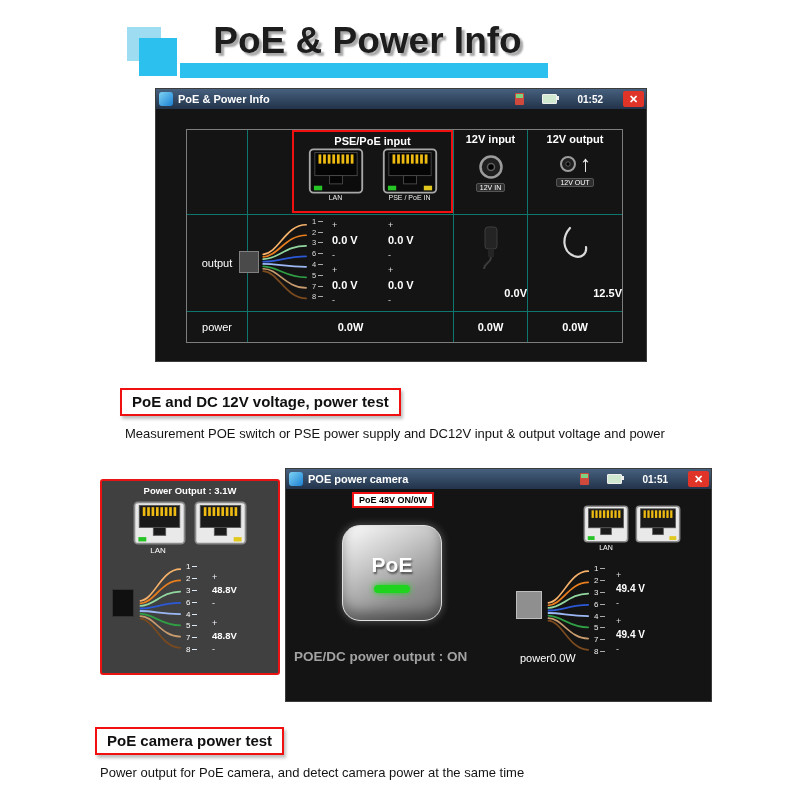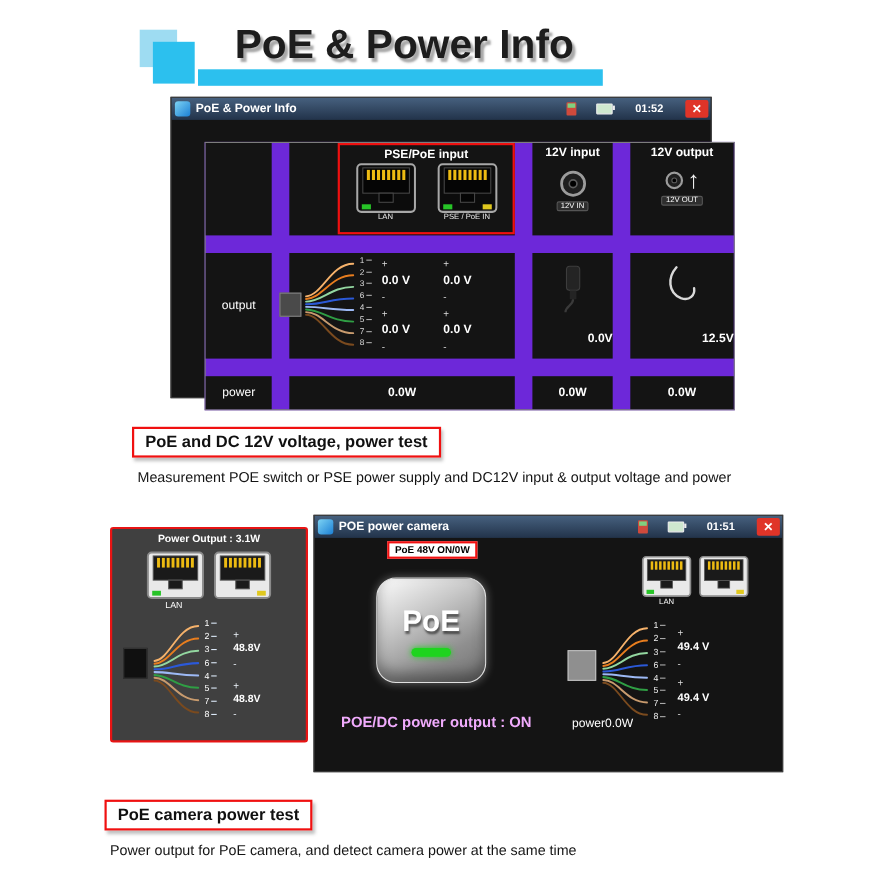--- a/index.html
+++ b/index.html
@@ -25,21 +25,21 @@
   .sdicon{width:9px;height:12px;background:#cf4a3c;border-radius:1px;position:relative}
   .sdicon::after{content:"";position:absolute;left:1px;top:1px;width:7px;height:4px;background:#7fd180}
   .baticon{width:13px;height:8px;border:1px solid #eee;border-radius:1px;position:relative;background:#cfe8cf}
   .baticon::after{content:"";position:absolute;right:-3px;top:1px;width:2px;height:4px;background:#eee}
   .clock{color:#fff;font-size:10px;font-weight:bold;margin:0 2px}
   .closebtn{width:21px;height:16px;background:#e03428;color:#fff;display:flex;align-items:center;justify-content:center;
     font-size:11px;font-weight:bold;border-radius:2px;cursor:pointer}
 
   
   .tbl{position:absolute;left:30px;top:40px;display:grid;grid-template-columns:60px 205px 73px 94px;
-    grid-template-rows:84px 96px 30px;gap:16px;background:#6d28d9;border:1px solid #7d7d7d}
+    grid-template-rows:84px 96px 30px;gap:1px;background:#0f766e;border:1px solid #7d7d7d}
   .tbl>div{background:#141414;position:relative;color:#fff}
   .hdr-txt{display:block;text-align:center;font-size:11px;font-weight:bold;color:#fff;margin-top:3px;white-space:nowrap}
   .redbox{position:absolute;left:44px;top:0;width:157px;height:79px;border:2px solid #f01010}
   .jackrow{display:flex;justify-content:center;gap:2px;margin-top:1px}
   .jackwrap{display:flex;flex-direction:column;align-items:center;width:72px}
   .jack-s1{width:62px;height:46px;display:block}
   .jacklbl{font-size:7px;color:#eee;margin-top:0;white-space:nowrap}
   .hdrcell{display:flex;flex-direction:column;align-items:center}
   .minilbl{display:block;margin:3px auto 0;width:max-content;font-size:7px;color:#fff;background:#2e2e2e;
     border:1px solid #555;padding:0 3px;border-radius:2px;white-space:nowrap}
@@ -92,34 +92,34 @@
   .vb-p .vb-s{color:#eef4fb}
   .vbp1{left:100px;top:12px}.vbp2{left:100px;top:58px}
 
   
   .tag{position:absolute;left:66px;top:23px;background:#fff;border:2px solid #f01010;font-size:9px;
     font-weight:bold;color:#000;padding:1px 5px;z-index:6;white-space:nowrap}
   .poebtn{position:absolute;left:56px;top:56px;width:98px;height:94px;border-radius:18px;
     background:linear-gradient(150deg,#fdfdfd 0%,#c9c9c9 35%,#8f8f8f 70%,#6f6f6f 100%);
     border:1px solid #e0e0e0;box-shadow:0 0 8px rgba(255,255,255,.3), inset 0 -8px 12px rgba(0,0,0,.35);
     display:flex;flex-direction:column;align-items:center;justify-content:center;cursor:pointer}
-  .poebtn .lbl{font-size:27px;font-weight:bold;color:#fff;text-shadow:1px 2px 2px rgba(0,0,0,.55)}
+  .poebtn .lbl{font-size:21px;font-weight:bold;color:#fff;text-shadow:1px 2px 2px rgba(0,0,0,.55)}
   .poebtn .led{width:36px;height:8px;border-radius:4px;background:#1ed41e;margin-top:8px;box-shadow:0 0 6px #1ed41e}
   .s2-jacks{position:absolute;left:296px;top:36px;display:flex;gap:4px}
   .jack-s2{width:48px;height:38px;display:block}
   .s2-lan{position:absolute;left:296px;top:75px;width:48px;text-align:center;font-size:7px;color:#fff}
   .s2-diag{position:absolute;left:230px;top:94px;width:190px;height:106px}
   .s2-conn{position:absolute;left:0;top:28px;width:24px;height:26px;background:#8f8f8f;border:1px solid #bdbdbd}
   .s2-wires{left:22px;top:2px;width:52px;height:94px}
   .pincol3{left:78px;top:0}
   .pincol3 .pr{height:11.8px;font-size:8px;color:#eee}
   .vb-q{height:36px;width:44px}
   .vb-q .vb-v{font-size:10px}
   .vbq1{left:100px;top:8px}.vbq2{left:100px;top:54px}
-  .s2-status{position:absolute;left:24px;top:180px;font-size:13.5px;font-weight:bold;color:#f0abfc;white-space:nowrap}
+  .s2-status{position:absolute;left:8px;top:180px;font-size:13.5px;font-weight:bold;color:#a3a3a3;white-space:nowrap}
   .s2-power{position:absolute;left:234px;top:183px;font-size:11px;color:#fff;white-space:nowrap}
 </style>
 </head>
 <body>
 
 <div class="page">
 
   <div class="sq-light"></div>
   <div class="sq-cyan"></div>
   <div class="underline"></div>

